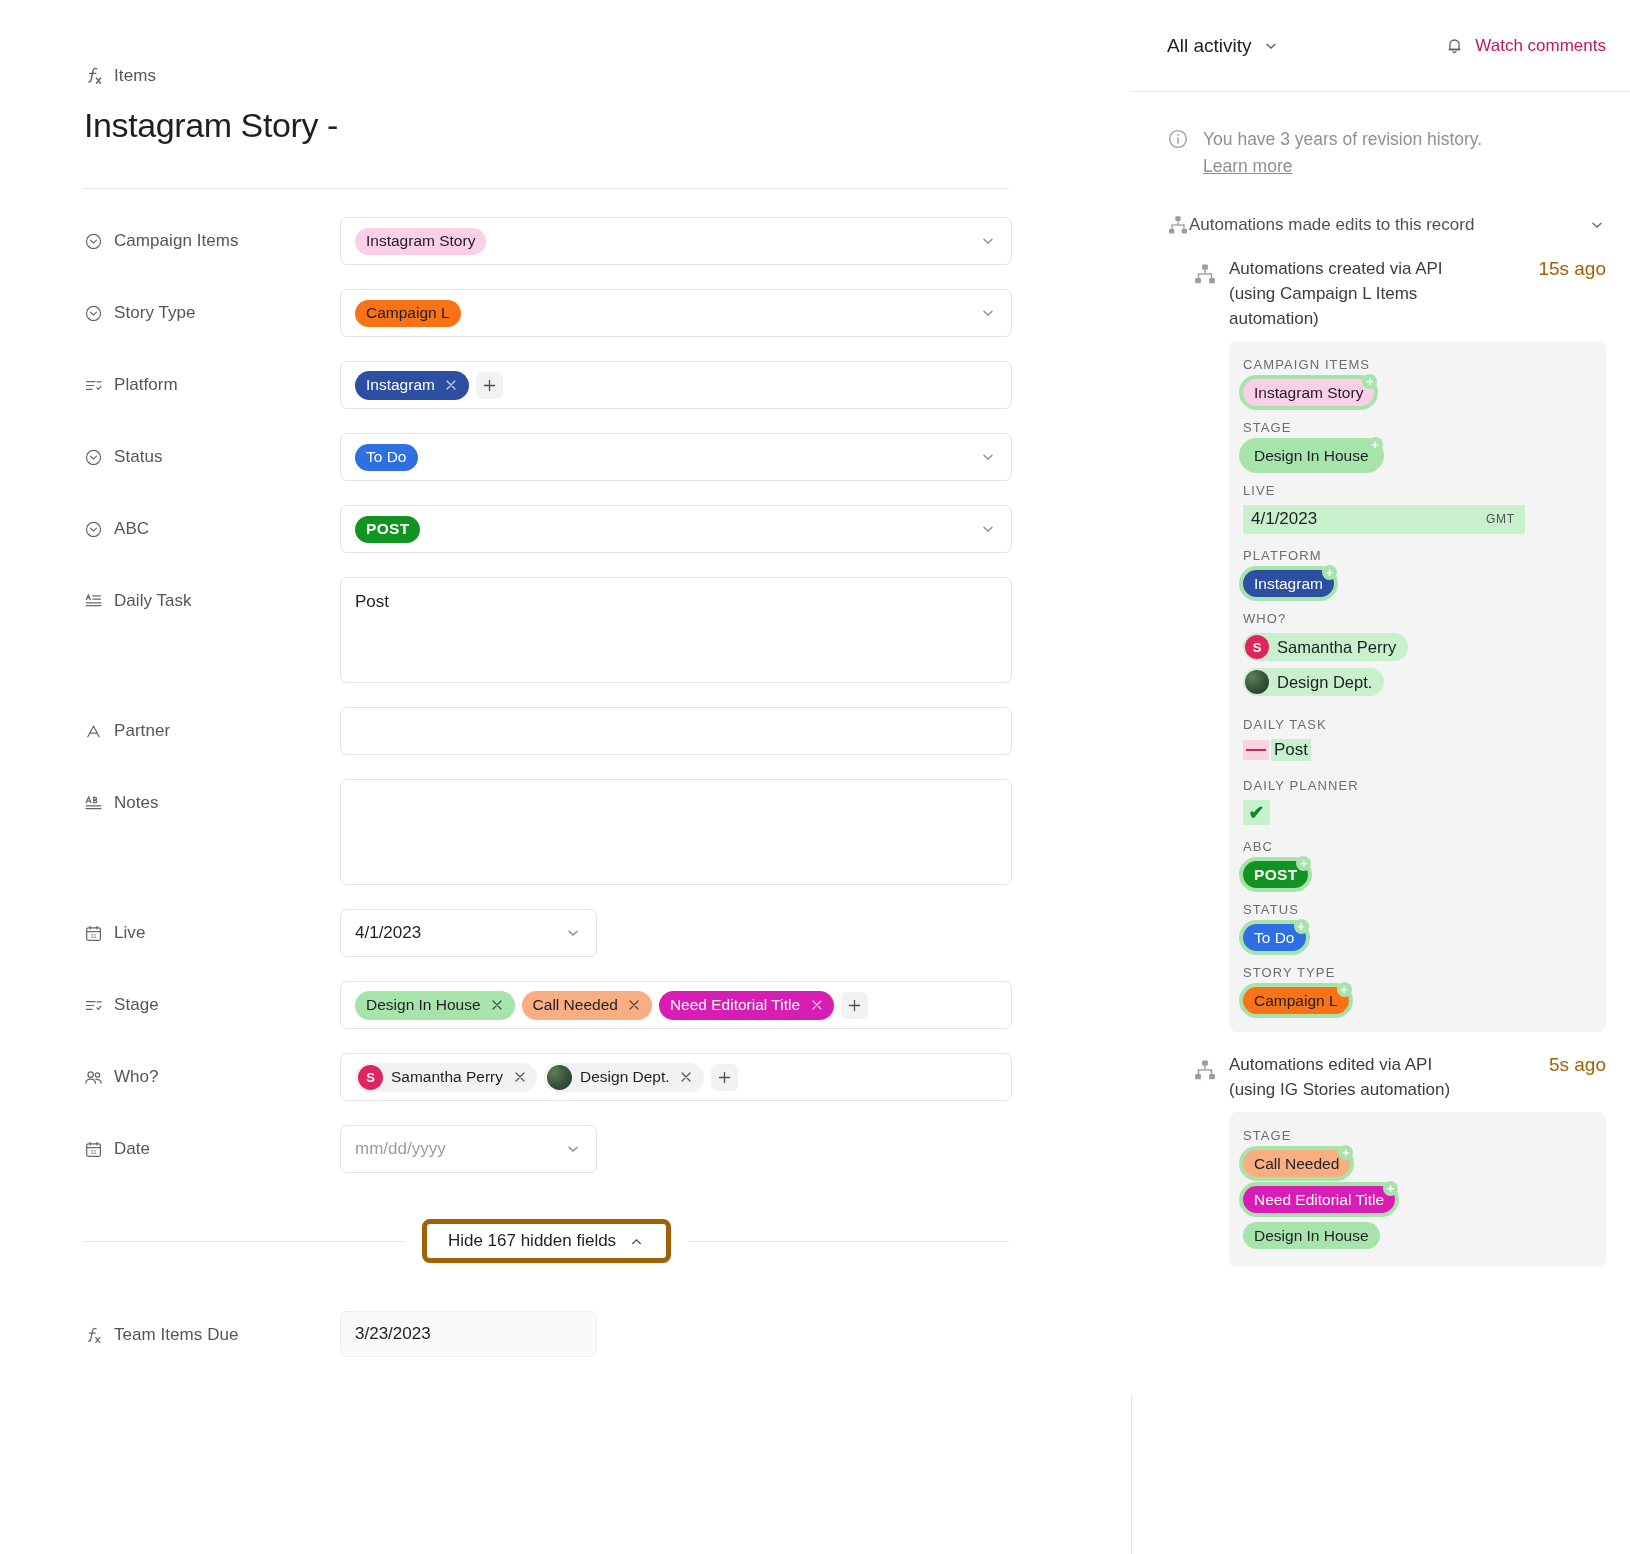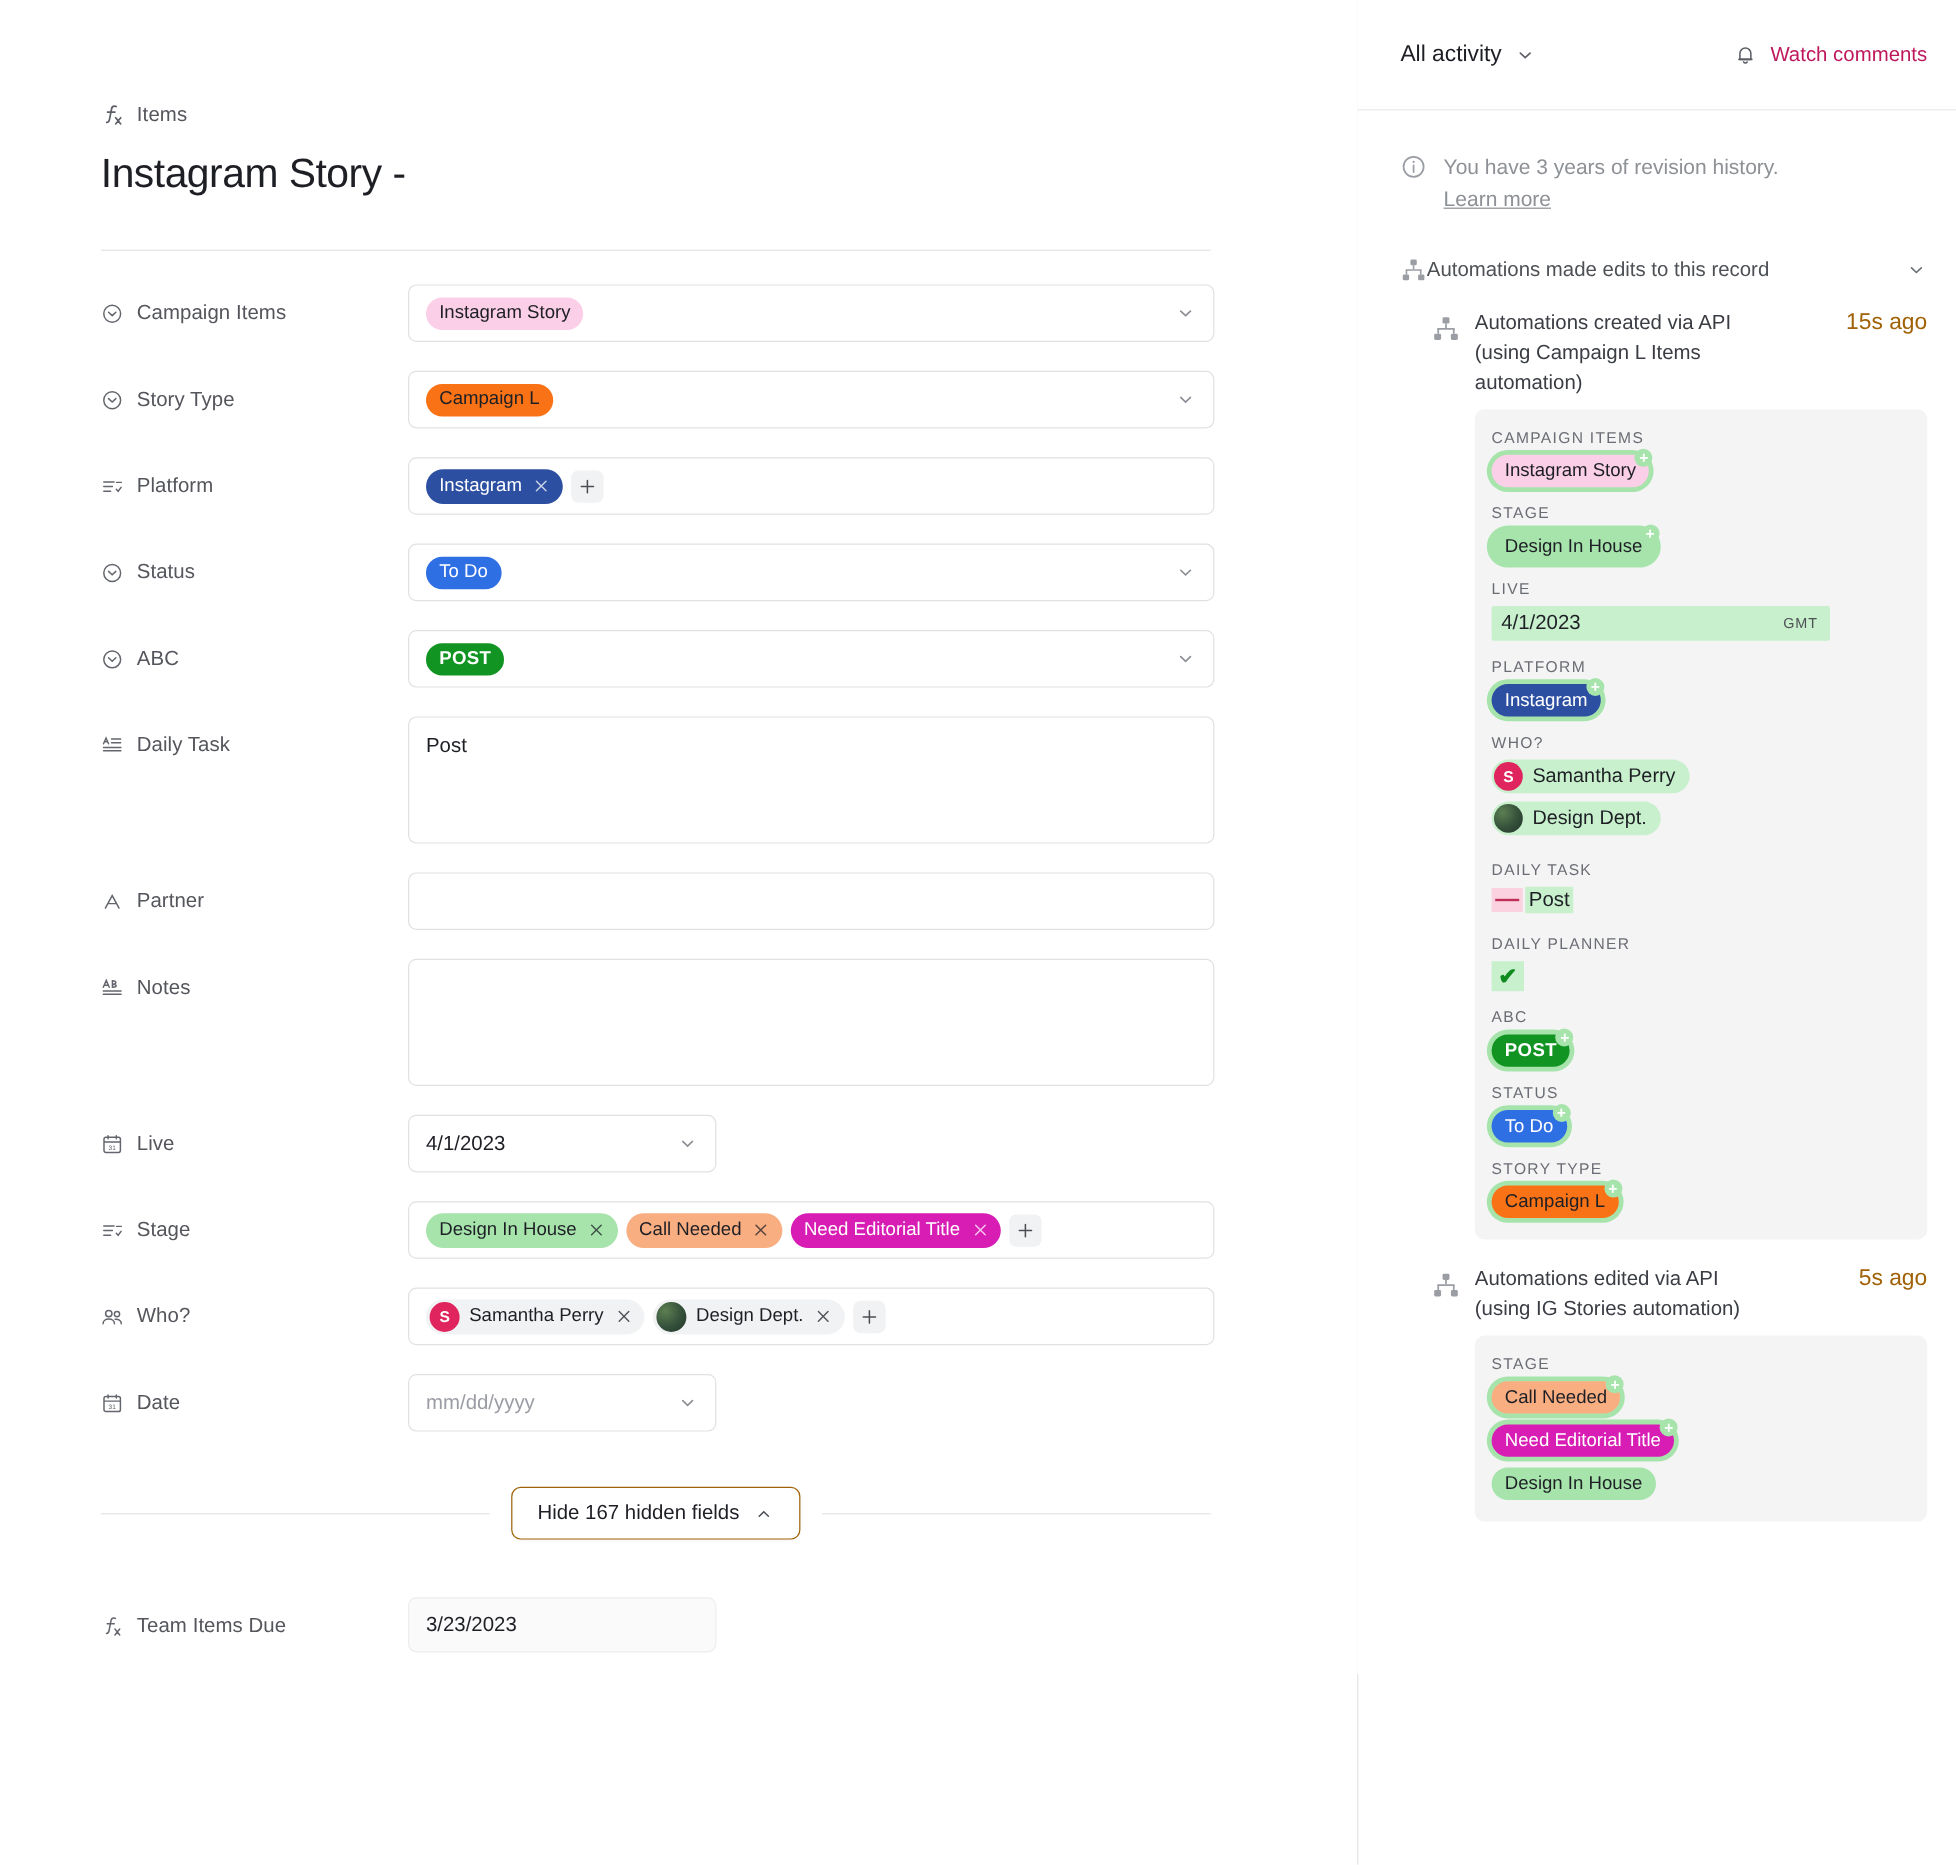--- a/index.html
+++ b/index.html
@@ -12,21 +12,21 @@
   }
   .app { display: flex; width: 1630px; height: 1554px; position: relative; }
 
   
   .record-pane {
     width: 1131px; height: 1554px;
     position: relative;
     background: #fff;
     overflow: hidden;
   }
-  .record-inner { padding: 84px 0 0 84px; }
+  .record-inner { padding: 64px 0 0 84px; }
 
   .breadcrumb {
     display: flex; align-items: center; gap: 10px;
     height: 24px; margin-bottom: 16px;
   }
   .breadcrumb .bc-label {
     font-size: 17px; color: #54565c; letter-spacing: .1px;
   }
   .fx-icon { width: 20px; height: 20px; color: #5c5f66; display:block; }
 
@@ -121,21 +121,21 @@
 
   
   .hidden-wrap {
     width: 925px; display: flex; align-items: center;
     margin: 46px 0 48px 0;
   }
   .hidden-line { flex: 1 1 auto; height: 1px; background: #e3e4e6; }
   .hidden-btn {
     display: inline-flex; align-items: center; gap: 12px;
     height: 44px; padding: 0 21px;
-    border: 1px solid #a16207; border-radius: 8px;
+    border: 5px solid #a16207; border-radius: 8px;
     background: #fff; font-size: 17px; color: #1d1f25;
     box-shadow: 0 1px 2px rgba(0,0,0,.04);
     margin: 0 18px;
   }
 
   .grey-input {
     width: 257px; height: 46px;
     border: 1px solid #eceded; border-radius: 7px;
     background: #fafafa; display: flex; align-items: center;
     padding: 0 14px; font-size: 17px; color: #1d1f25;

